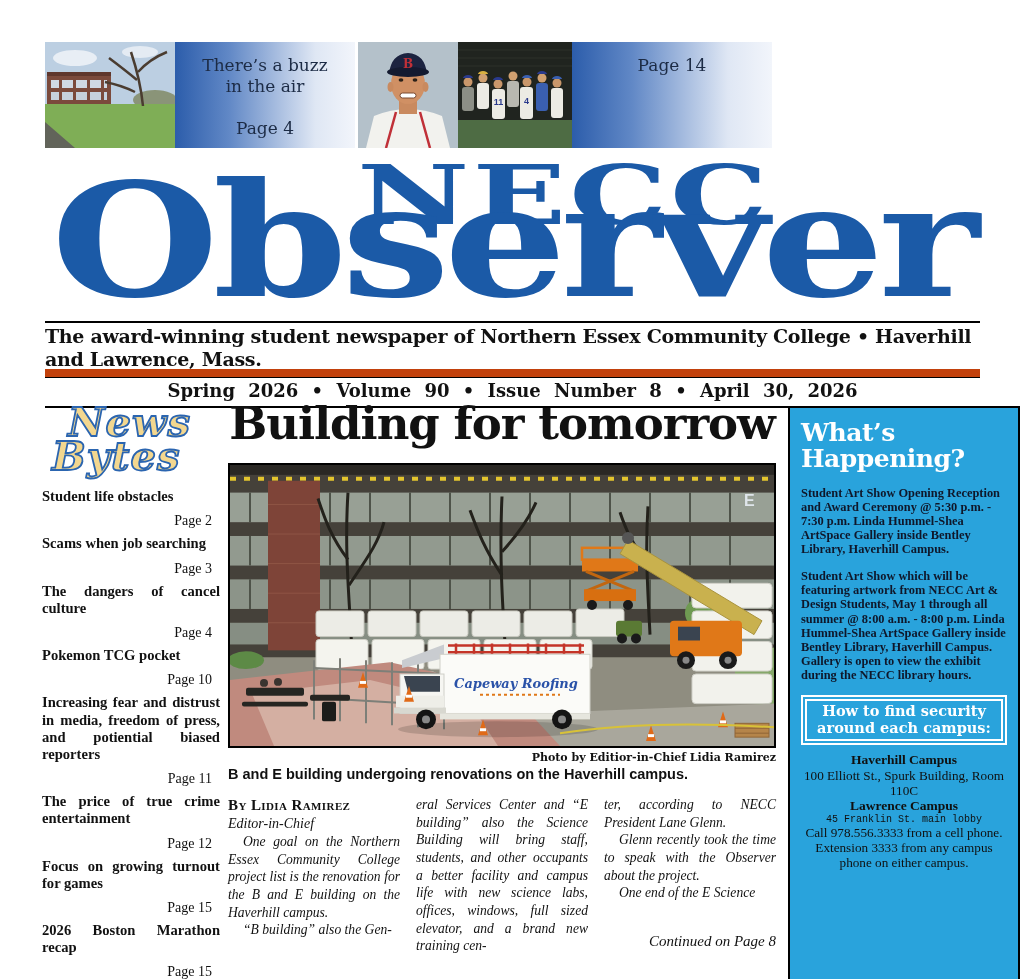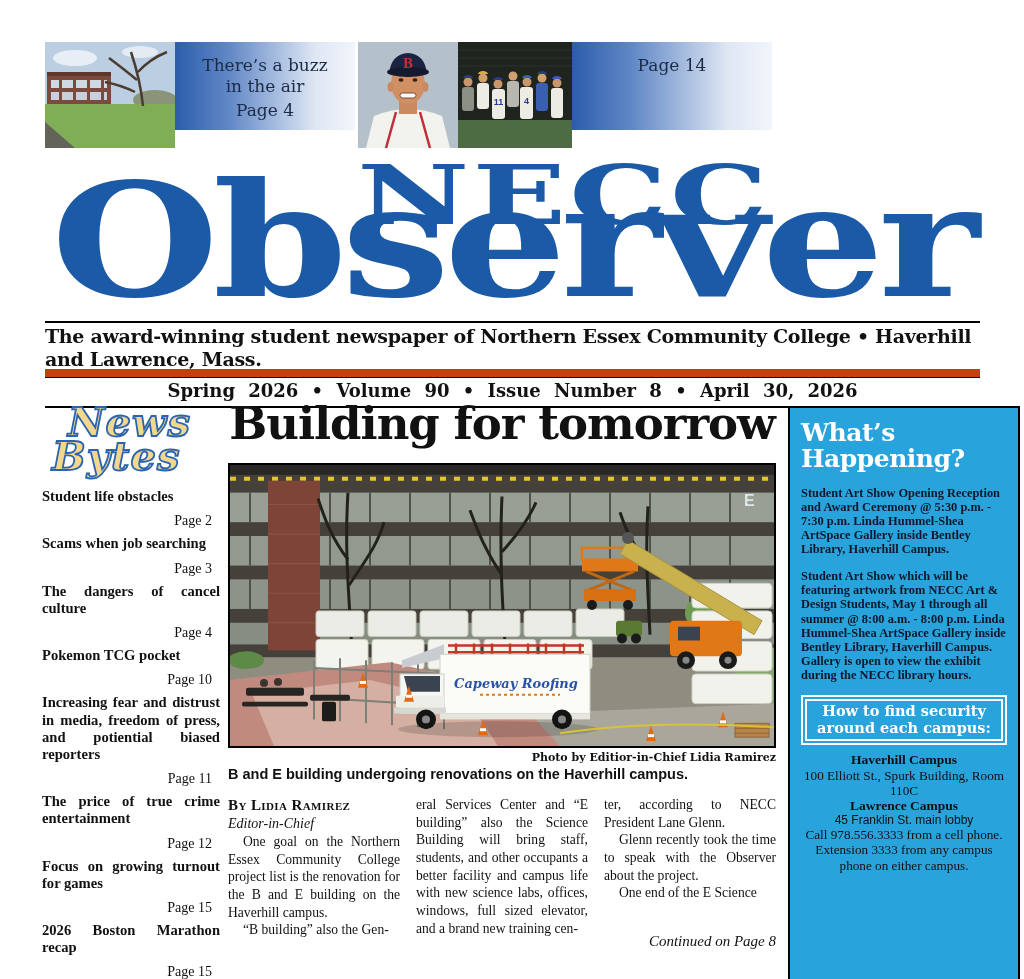--- a/index.html
+++ b/index.html
@@ -11,21 +11,21 @@
     overflow: hidden;
     font-family: "Liberation Serif", serif;
     color:#111;
   }
 
   
   .teaser-bar { position:absolute; left:45px; top:42px; width:935px; height:106px; display:flex; }
   .tz-photo { height:106px; flex:none; overflow:hidden; }
   .tz-photo svg { display:block; width:100%; height:100%; }
   .tz-box {
-    flex:none; height:88px;
+    flex:none; height:106px;
     background: linear-gradient(90deg,#2c5dab 0%,#6188c6 30%,#dfe7f4 78%,#f2f5fb 100%);
     display:flex; flex-direction:column; justify-content:space-between;
     padding:13px 18px 10px;
     text-align:center;
     font-family:"DejaVu Serif", serif;
     color:#1c2b45;
   }
   .tz-title { font-size:17px; line-height:1.25; }
   .tz-page  { font-size:17px; }
   .w-photo1 { width:130px; } .w-box1 { width:180px; margin-right:3px; }
@@ -77,21 +77,21 @@
   .story h1 {
     font:900 45px/1.05 "DejaVu Serif", serif; letter-spacing:-1px;
     text-align:center; margin:0 0 16px;
   }
   .photo { border:2px solid #000; height:285px; overflow:hidden; background:#8f8d80; }
   .photo svg { display:block; width:100%; height:100%; }
   .credit { font:bold 11px/1.2 "DejaVu Serif", serif; text-align:right; margin-top:3px; }
   .caption { font:bold 14.5px/1.2 "Liberation Sans", sans-serif; margin-top:2px; }
   .cols { display:flex; gap:16px; margin-top:12px; }
   .col { flex:1; font:13.6px/1.3 "Liberation Serif", serif; text-align:justify; }
-  .col p { margin:0; }
+  .col p { margin:0;font-style:italic; }
   .col p.ind { text-indent:15px; }
   .byline { font:bold 15px/1.25 "Liberation Serif", serif; font-variant:small-caps; letter-spacing:0.4px; }
   .role { font:italic 14px/1.25 "Liberation Serif", serif; margin-bottom:1px; }
   .continued { font:italic 15px/1.2 "Liberation Serif", serif; text-align:right; margin-top:30px; }
 
   
   .wh {
     position:absolute; left:788px; top:406px; width:232px; height:702px;
     background:#29a3dc; border:2px solid #000; padding:12px 11px 10px;
   }
@@ -100,21 +100,21 @@
     letter-spacing:-0.5px; margin:0 0 13px;
   }
   .ev { font:bold 12.4px/1.14 "Liberation Serif", serif; color:#0f172a; margin:0 0 13px; }
   .sec-box {
     border:6px double #fff; padding:2px 3px 3px; margin:2px 0 7px;
     text-align:center; font:bold 14.5px/1.12 "DejaVu Serif", serif; color:#fff;
   }
   .sec-info { text-align:center; color:#101010; }
   .campus-name { font:bold 13.5px/1.18 "Liberation Serif", serif; }
   .campus-detail { font:13.2px/1.14 "Liberation Serif", serif; }
-  .campus-detail.narrow { font-family:Liberation Sans, sans-serif; font-size:12px; }
+  .campus-detail.narrow { font-family:Liberation Mono, monospace; font-size:10px; }
   .sec-note { font:13.2px/1.14 "Liberation Serif", serif; }
 </style>
 </head>
 <body>
 
 <div class="page">
 
   <div class="teaser-bar">
 
     <div class="tz-photo w-photo1">

